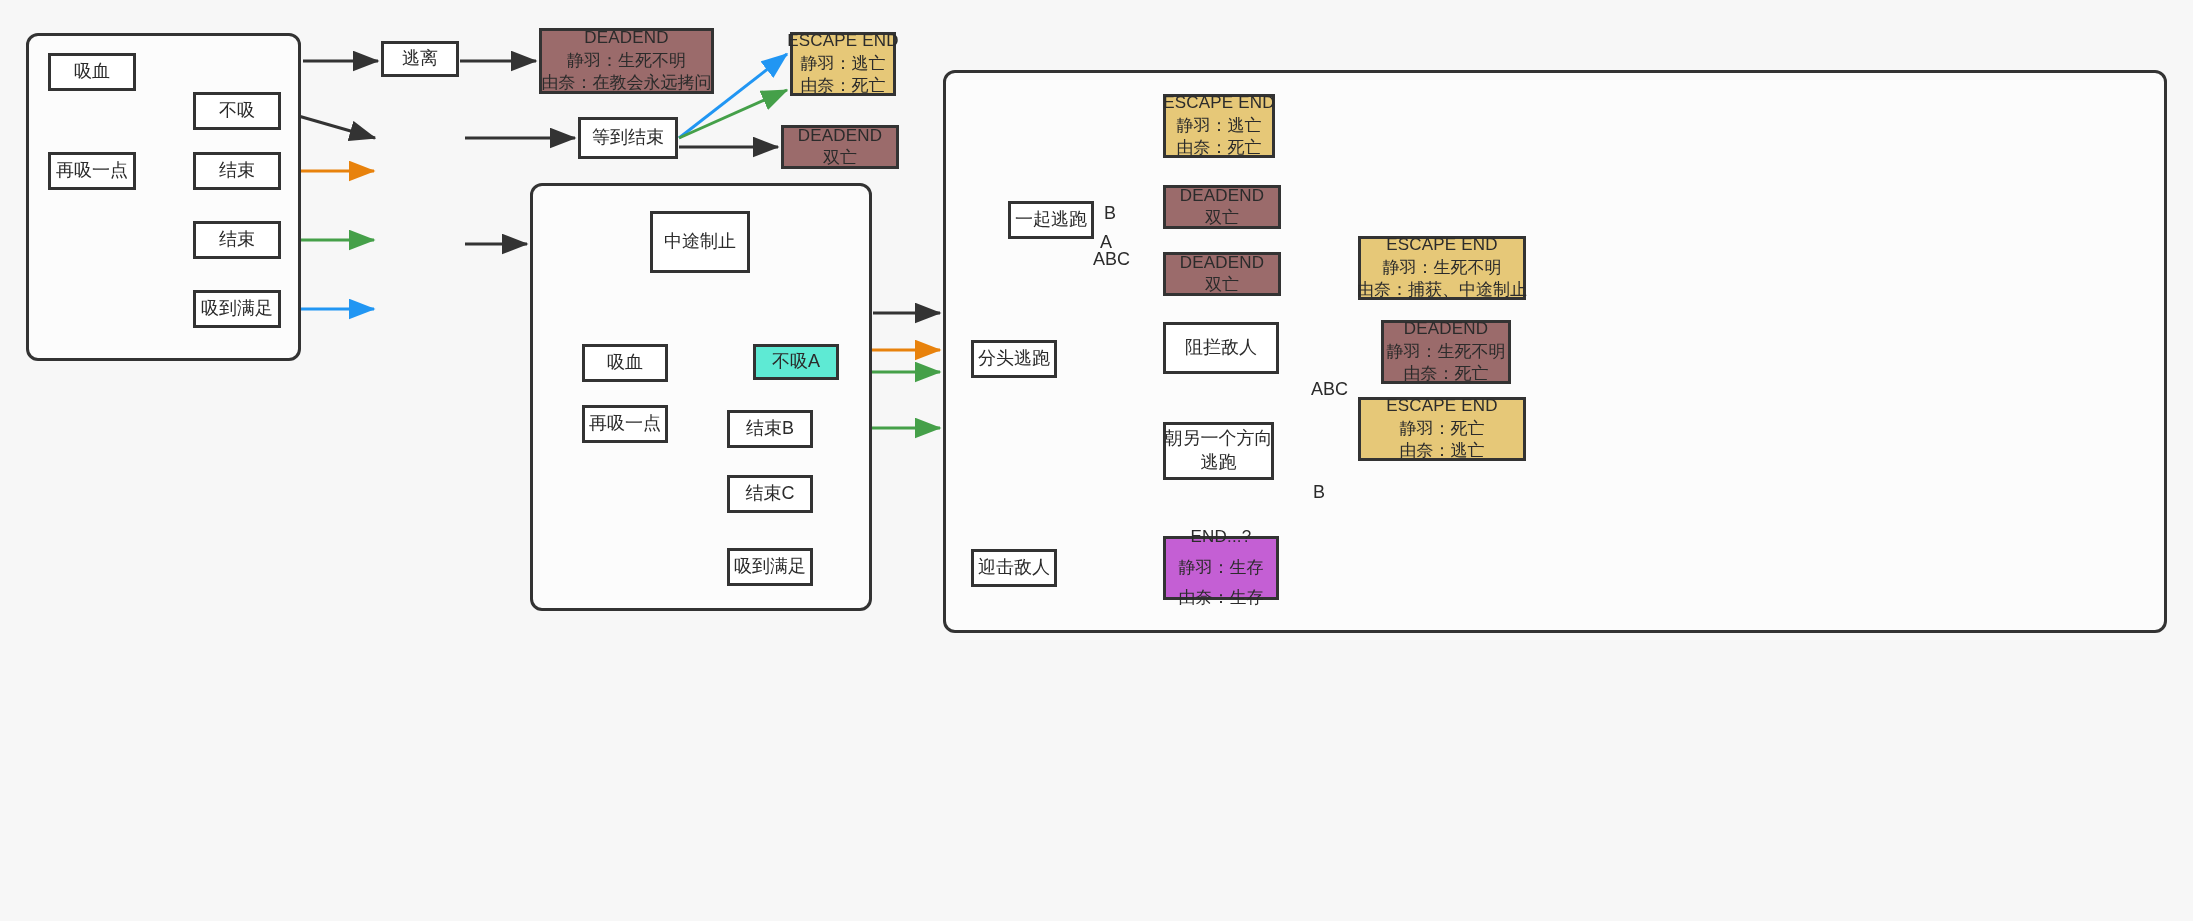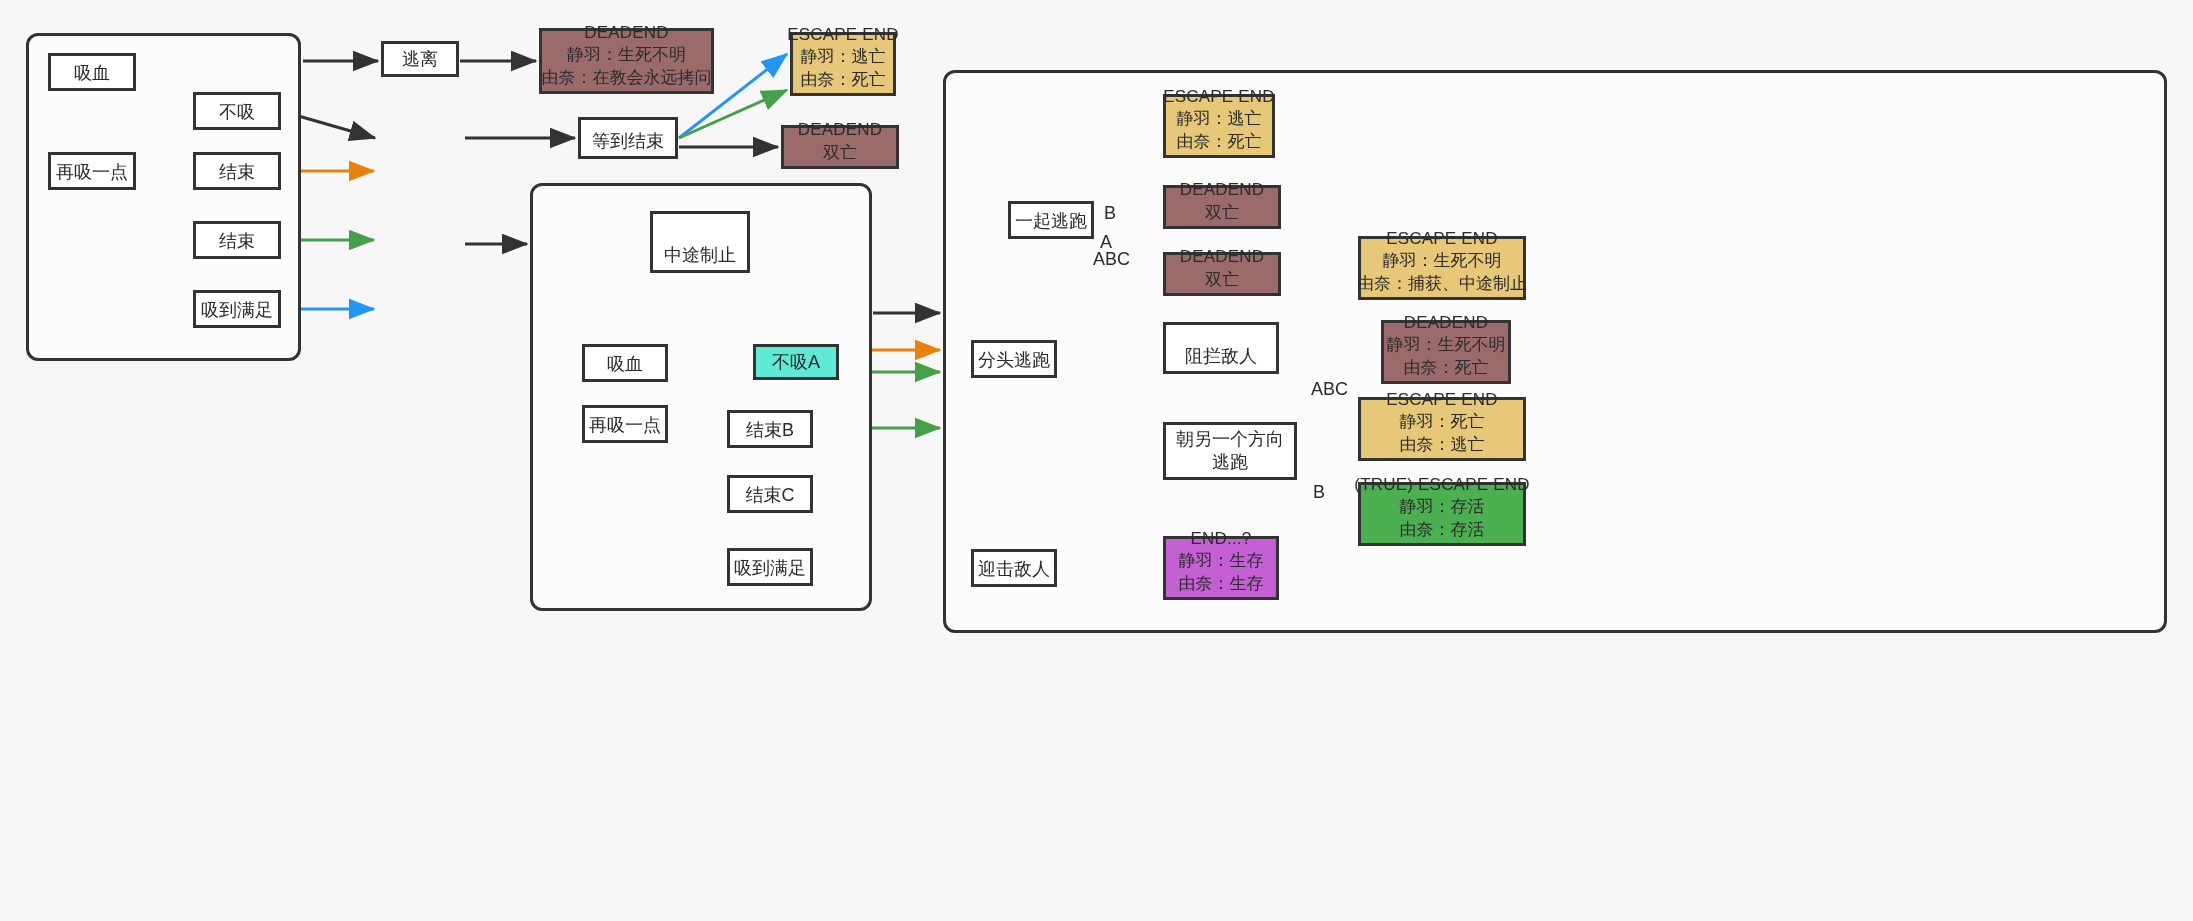--- a/index.html
+++ b/index.html
@@ -31,21 +31,21 @@
     box-sizing: border-box;
   }
   .node {
     position: absolute;
     box-sizing: border-box;
     border: 3px solid #333333;
     background: #ffffff;
     display: flex;
     flex-direction: column;
     align-items: center;
-    justify-content: flex-end;
+    justify-content: center;
     text-align: center;
     color: #2b2b2b;
     font-size: 18px;
     line-height: 1.32;
     padding: 2px 4px;
   }
   .node.terminal { font-size: 17px; }
   .node .ln { display: block; white-space: nowrap; }
   .node .ttl { letter-spacing: .2px; }
   .edge-label {
@@ -251,21 +251,21 @@
   <div class="node terminal" style="left:1163px;top:252px;width:118px;height:44px;background:#9B6B6B;">
     <span class="ln ttl">DEADEND</span>
     <span class="ln">双亡</span>
   </div>
   <div class="node" style="left:971px;top:340px;width:86px;height:38px;background:#FFFFFF;">
     <span class="ln">分头逃跑</span>
   </div>
   <div class="node" style="left:1163px;top:322px;width:116px;height:52px;background:#FFFFFF;">
     <span class="ln">阻拦敌人</span>
   </div>
-  <div class="node" style="left:1163px;top:422px;width:134px;height:58px;background:#FFFFFF;">
+  <div class="node" style="left:1163px;top:422px;width:111px;height:58px;background:#FFFFFF;">
     <span class="ln">朝另一个方向</span>
     <span class="ln">逃跑</span>
   </div>
   <div class="node" style="left:971px;top:549px;width:86px;height:38px;background:#FFFFFF;">
     <span class="ln">迎击敌人</span>
   </div>
   <div class="node terminal" style="left:1358px;top:236px;width:168px;height:64px;background:#E6C878;">
     <span class="ln ttl">ESCAPE END</span>
     <span class="ln">静羽：生死不明</span>
     <span class="ln">由奈：捕获、中途制止</span>
@@ -273,26 +273,21 @@
   <div class="node terminal" style="left:1381px;top:320px;width:130px;height:64px;background:#9B6B6B;">
     <span class="ln ttl">DEADEND</span>
     <span class="ln">静羽：生死不明</span>
     <span class="ln">由奈：死亡</span>
   </div>
   <div class="node terminal" style="left:1358px;top:397px;width:168px;height:64px;background:#E6C878;">
     <span class="ln ttl">ESCAPE END</span>
     <span class="ln">静羽：死亡</span>
     <span class="ln">由奈：逃亡</span>
   </div>
-  <div class="node terminal" style="left:1358px;top:482px;width:168px;height:64px;background:#4CAF50;">
-    <span class="ln ttl">(TRUE) ESCAPE END</span>
-    <span class="ln">静羽：存活</span>
-    <span class="ln">由奈：存活</span>
-  </div>
-  <div class="node terminal" style="left:1163px;top:536px;width:116px;height:64px;background:#C45FD4;">
+  <div class="node terminal" style="left:1163px;top:536px;width:116px;height:64px;background:#C45FD4;gap:8px;">
     <span class="ln ttl">END...?</span>
     <span class="ln">静羽：生存</span>
     <span class="ln">由奈：生存</span>
   </div>
 
   <div class="edge-label" style="left:1104px;top:204px;">B</div>
   <div class="edge-label" style="left:1100px;top:233px;">A</div>
   <div class="edge-label" style="left:1093px;top:250px;">ABC</div>
   <div class="edge-label" style="left:1311px;top:380px;">ABC</div>
   <div class="edge-label" style="left:1313px;top:483px;">B</div>

